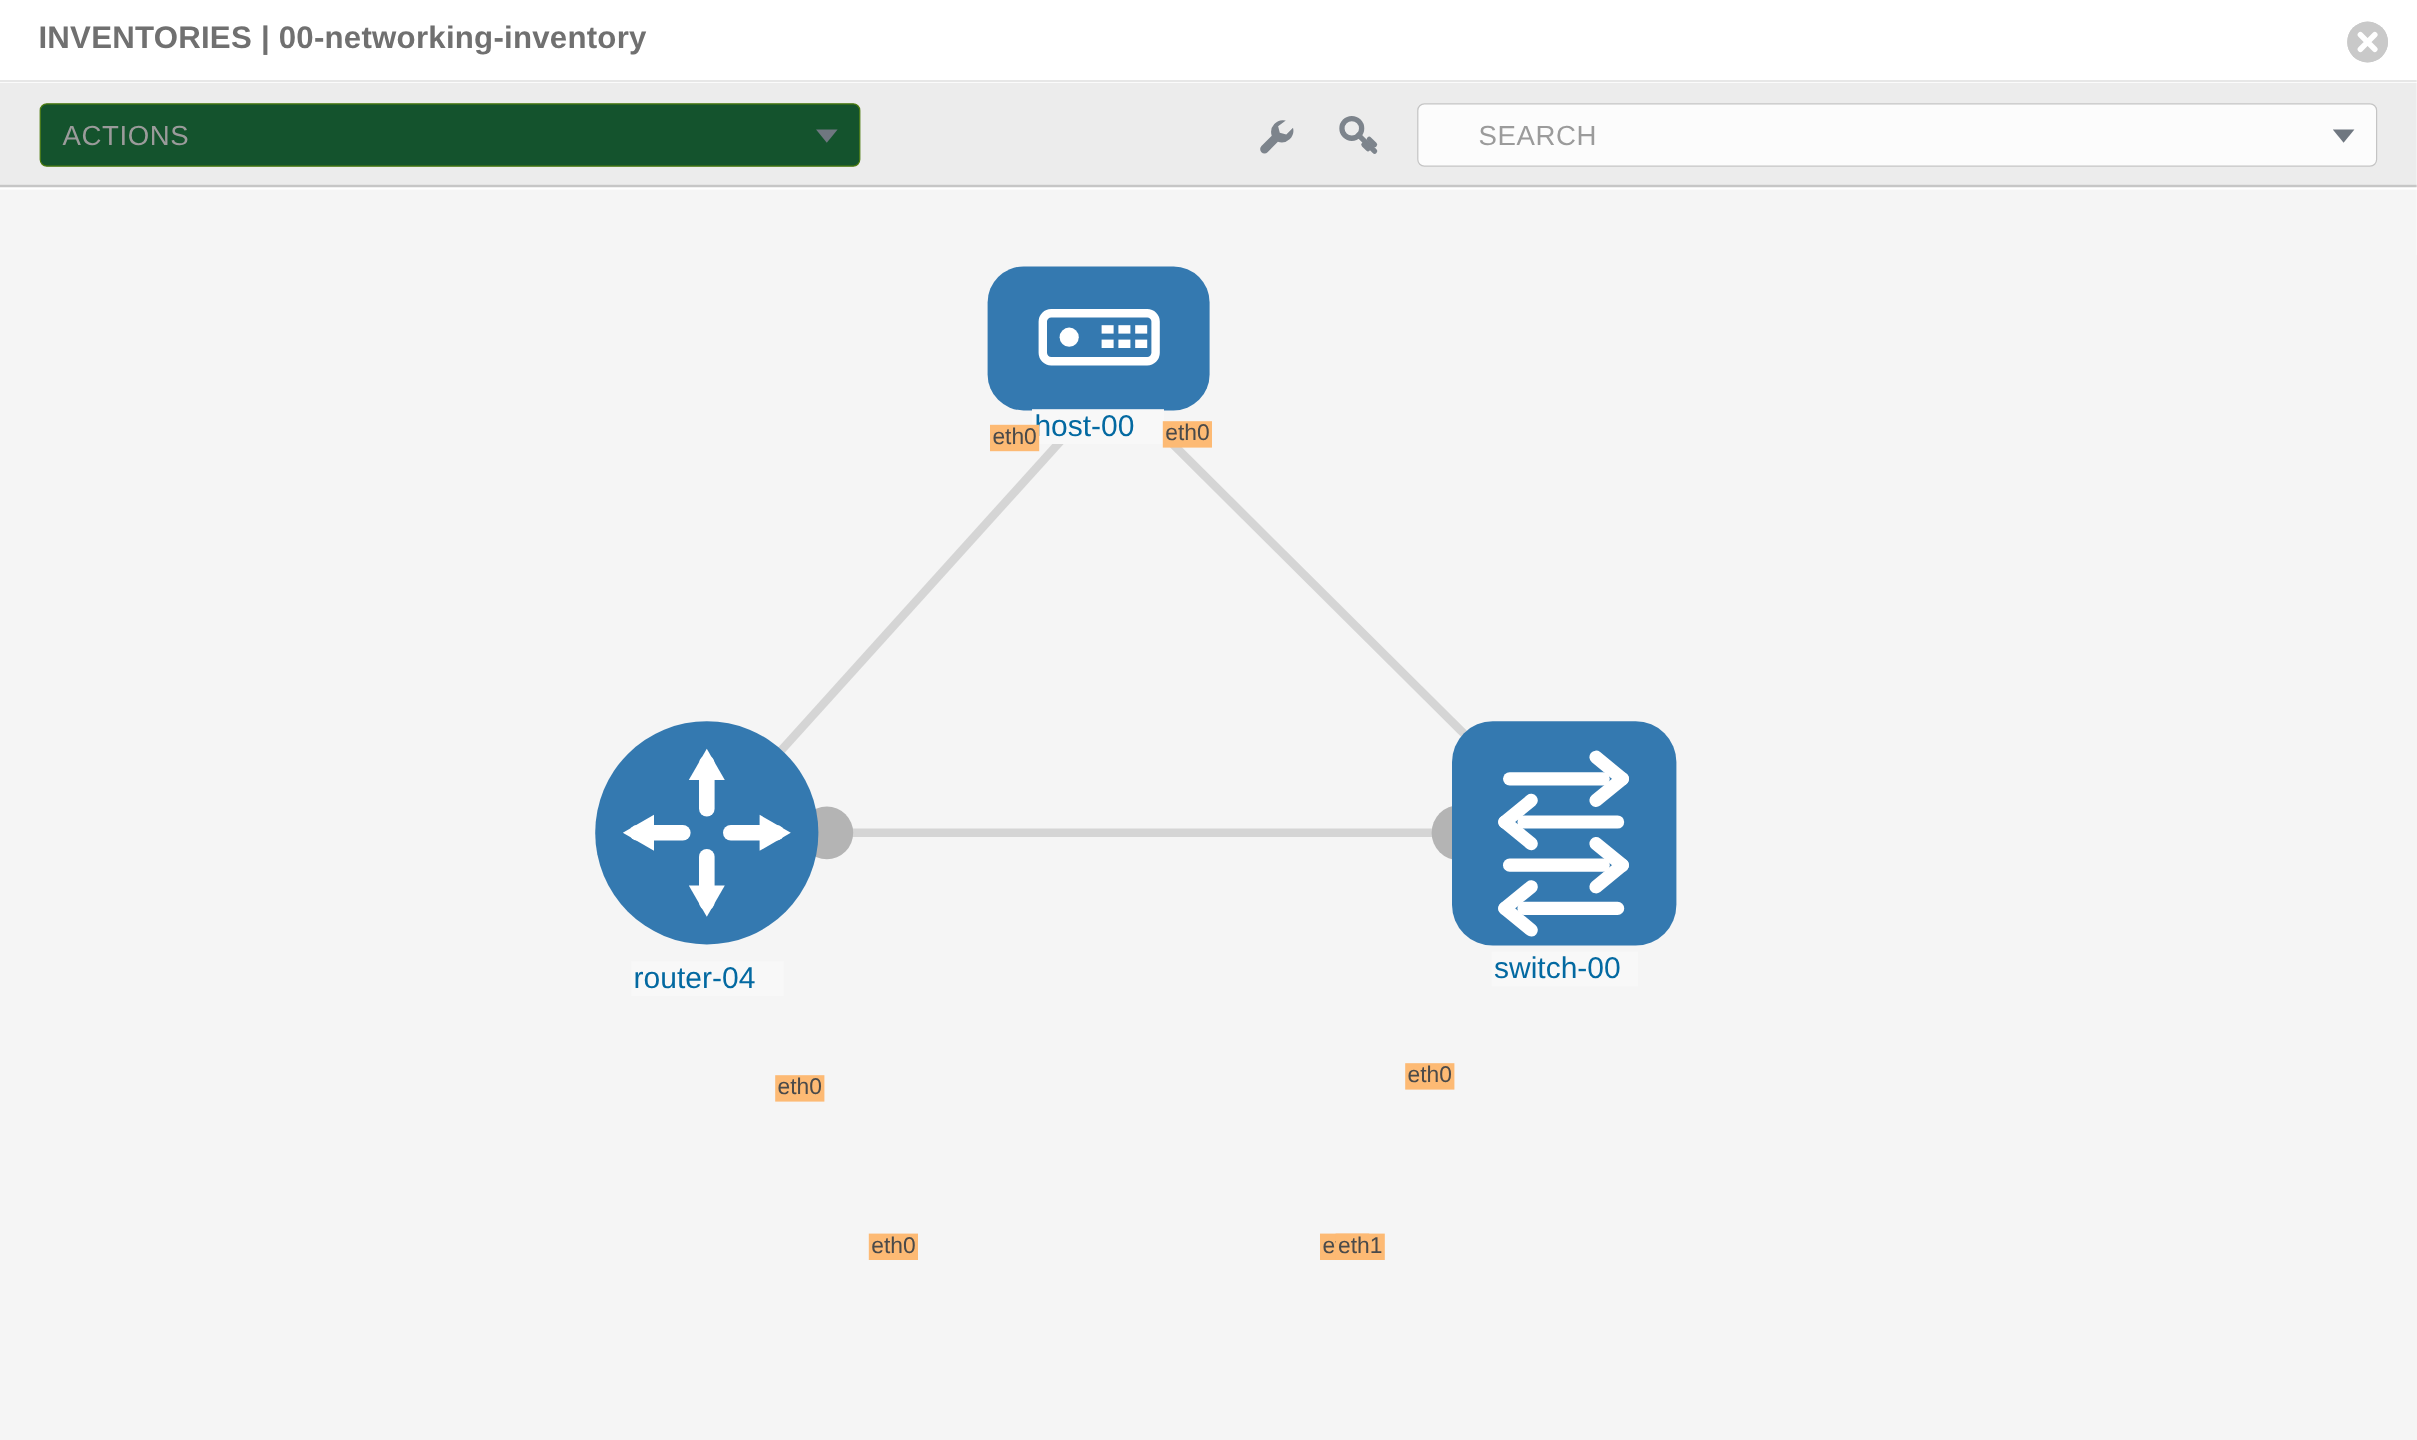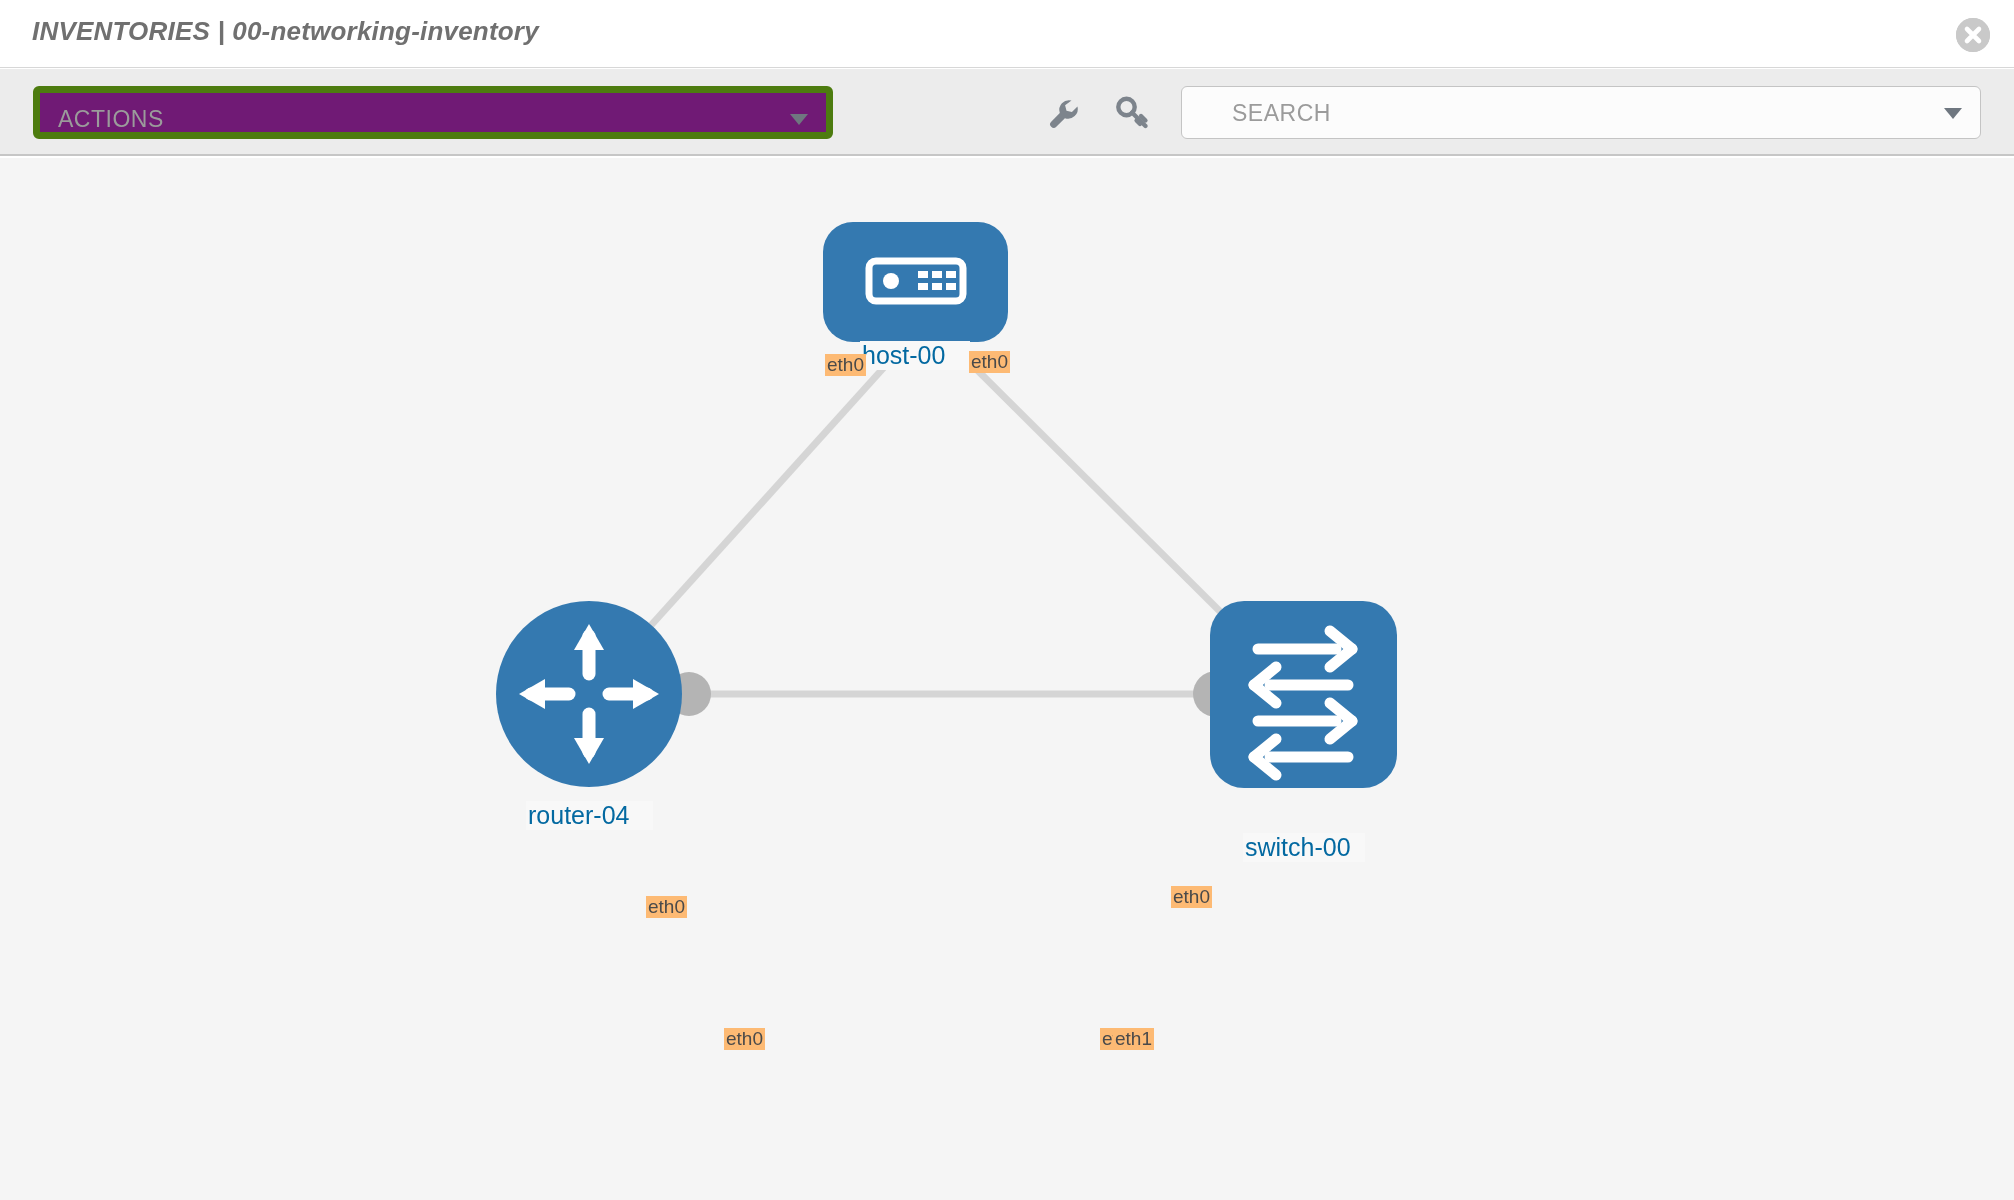--- a/index.html
+++ b/index.html
@@ -16,21 +16,20 @@
     width: 2014px; height: 1200px;
     background: #ffffff;
   }
 
   
   .header {
     position: absolute; left: 0; top: 0;
     width: 2014px; height: 68px;
     background: #ffffff;
     border-bottom: 1px solid #d7d7d7;
-    font-style: italic;
   }
   .page-title {
     position: absolute; left: 32px; top: 16px;
     font-size: 26px;
     font-weight: bold;
     color: #707070;
     letter-spacing: 0.2px;
     white-space: nowrap;
   }
   .close-btn {
@@ -44,23 +43,23 @@
 
   
   .toolbar {
     position: absolute; left: 0; top: 69px;
     width: 2014px; height: 87px;
     background: #ececec;
     border-bottom: 2px solid #c6c6c6;
   }
   .actions-select {
     position: absolute; left: 33px; top: 17px;
-    width: 800px; height: 53px;
-    background: #701a75;
-    border: 7px solid #4d7c0f;
+    width: 684px; height: 53px;
+    background: #14532d;
+    border: 1px solid #4d7c0f;
     border-radius: 6px;
     cursor: pointer;
   }
   .actions-label {
     position: absolute; left: 18px; top: 13px;
     font-size: 23px;
     color: #9b9b9b;
     letter-spacing: 0.5px;
   }
   .caret {
@@ -230,21 +229,21 @@
 
           <line x1="1270" y1="599" x2="1348" y2="599"></line>
           <line x1="1276" y1="581" x2="1254" y2="599"></line>
           <line x1="1276" y1="617" x2="1254" y2="599"></line>
         </g>
       </g>
     </svg>
 
     <div class="node-label" style="left:860px; top:183px; width:110px;">host-00</div>
     <div class="node-label" style="left:526px; top:643px; width:127px;">router-04</div>
-    <div class="node-label" style="left:1243px; top:675px; width:122px;">switch-00</div>
+    <div class="node-label" style="left:1243px; top:635px; width:122px;">switch-00</div>
 
     <div class="edge-label" style="left:825px; top:196px;">eth0</div>
     <div class="edge-label" style="left:969px; top:193px;">eth0</div>
     <div class="edge-label" style="left:646px; top:738px;">eth0</div>
     <div class="edge-label" style="left:1171px; top:728px;">eth0</div>
     <div class="edge-label" style="left:724px; top:870px;">eth0</div>
     <div class="edge-label" style="left:1100px; top:870px;">eth0</div>
     <div class="edge-label" style="left:1113px; top:870px;">eth1</div>
 
   </div>

